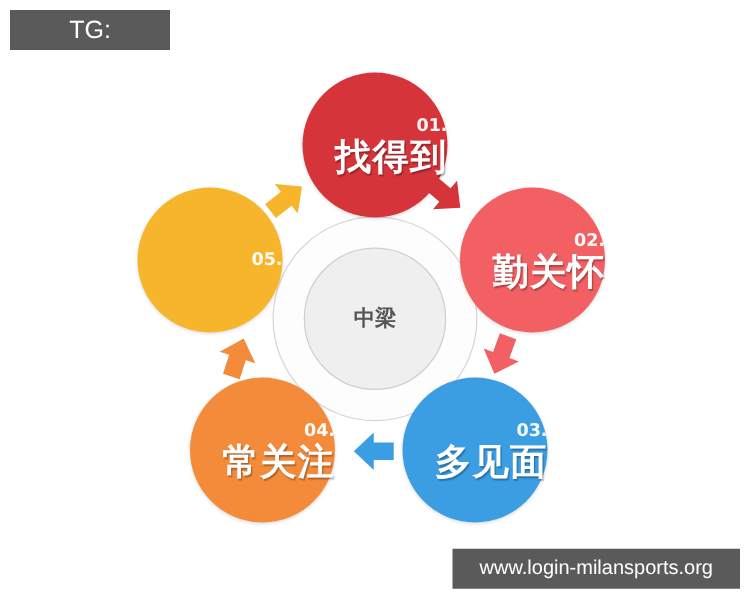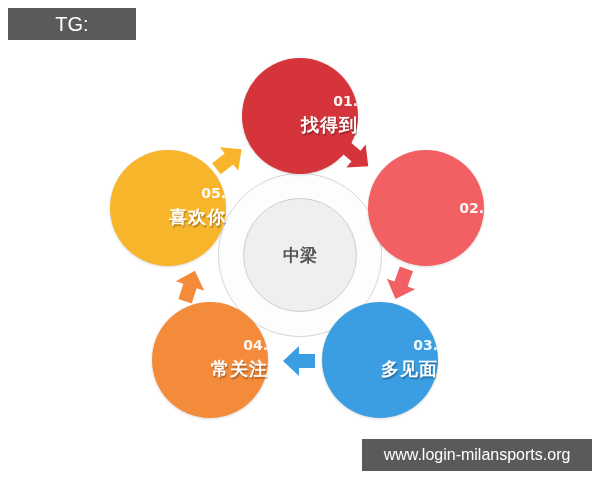--- a/index.html
+++ b/index.html
@@ -13,21 +13,21 @@
                 border:1.5px solid #d6d6d6; background:#fdfdfd; box-sizing:border-box; }
   .ring-inner { position:absolute; left:243px; top:198px; width:114px; height:114px; border-radius:50%;
                 border:1.5px solid #cfcfcf; background:#efefef; box-sizing:border-box;
                 display:flex; flex-direction:column; align-items:center; justify-content:center; }
   .center-line { color:#555555; font-weight:bold; font-size:17px; line-height:23px; text-align:center; }
 
   .step { position:absolute; width:116px; height:116px; border-radius:50%;
           display:flex; flex-direction:column; align-items:flex-end; justify-content:center;
           box-shadow:0 1px 3px rgba(0,0,0,0.15); }
   .step .num { color:#ffffff; font-weight:bold; font-size:14px; line-height:18px; opacity:0.95; }
-  .step .label { color:#ffffff; font-weight:bold; font-size:18px; line-height:30px; letter-spacing:1px;
+  .step .label { color:#ffffff; font-weight:bold; font-size:29px; line-height:30px; letter-spacing:1px;
                  text-shadow:1px 2px 1px rgba(0,0,0,0.28); }
 
   #s1 { left:242px; top:58px; background:#d5343a; }
   #s2 { left:368px; top:150px; background:#f26063; }
   #s3 { left:322px; top:302px; background:#3b9ee2; }
   #s4 { left:152px; top:302px; background:#f38b3b; }
   #s5 { left:110px; top:150px; background:#f7b52b; }
 
   .arrow { position:absolute; width:36px; height:36px; }
 </style>
@@ -40,32 +40,32 @@
 <div class="ring-inner">
   <div class="center-line">中梁</div>
 </div>
 
 <div class="step" id="s1">
   <div class="num">01.</div>
   <div class="label">找得到</div>
 </div>
 <div class="step" id="s2">
   <div class="num">02.</div>
+  <div class="label">勤关怀</div>
 </div>
 <div class="step" id="s3">
   <div class="num">03.</div>
   <div class="label">多见面</div>
 </div>
 <div class="step" id="s4">
   <div class="num">04.</div>
   <div class="label">常关注</div>
 </div>
 <div class="step" id="s5">
   <div class="num">05.</div>
-  <div class="label">喜欢你</div>
 </div>
 
 <svg class="arrow" style="left:338px; top:138px; transform:rotate(40deg);" viewBox="0 0 36 36">
   <polygon points="2,11 18,11 18,3 34,18 18,33 18,25 2,25" fill="#d5343a"></polygon>
 </svg>
 <svg class="arrow" style="left:383px; top:266px; transform:rotate(110deg);" viewBox="0 0 36 36">
   <polygon points="2,11 18,11 18,3 34,18 18,33 18,25 2,25" fill="#f26063"></polygon>
 </svg>
 <svg class="arrow" style="left:281px; top:343px; transform:rotate(180deg);" viewBox="0 0 36 36">
   <polygon points="2,11 18,11 18,3 34,18 18,33 18,25 2,25" fill="#3b9ee2"></polygon>

